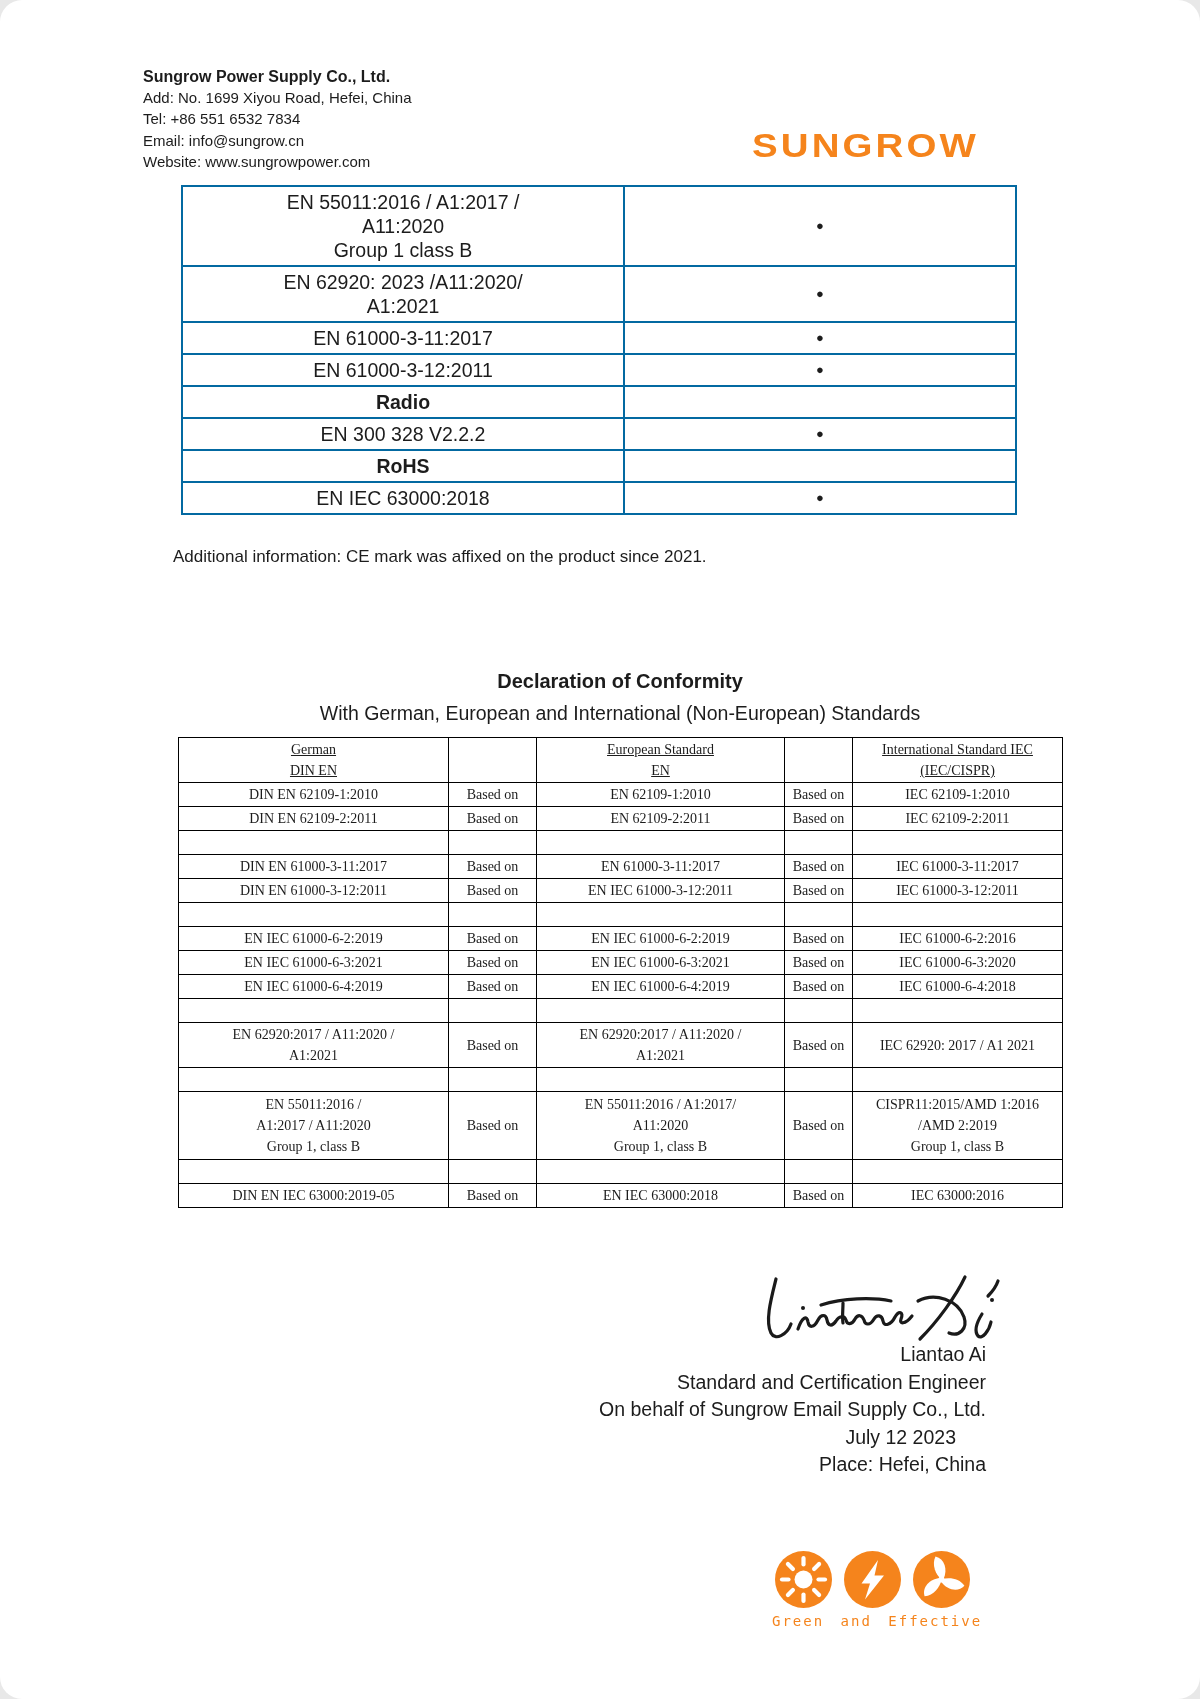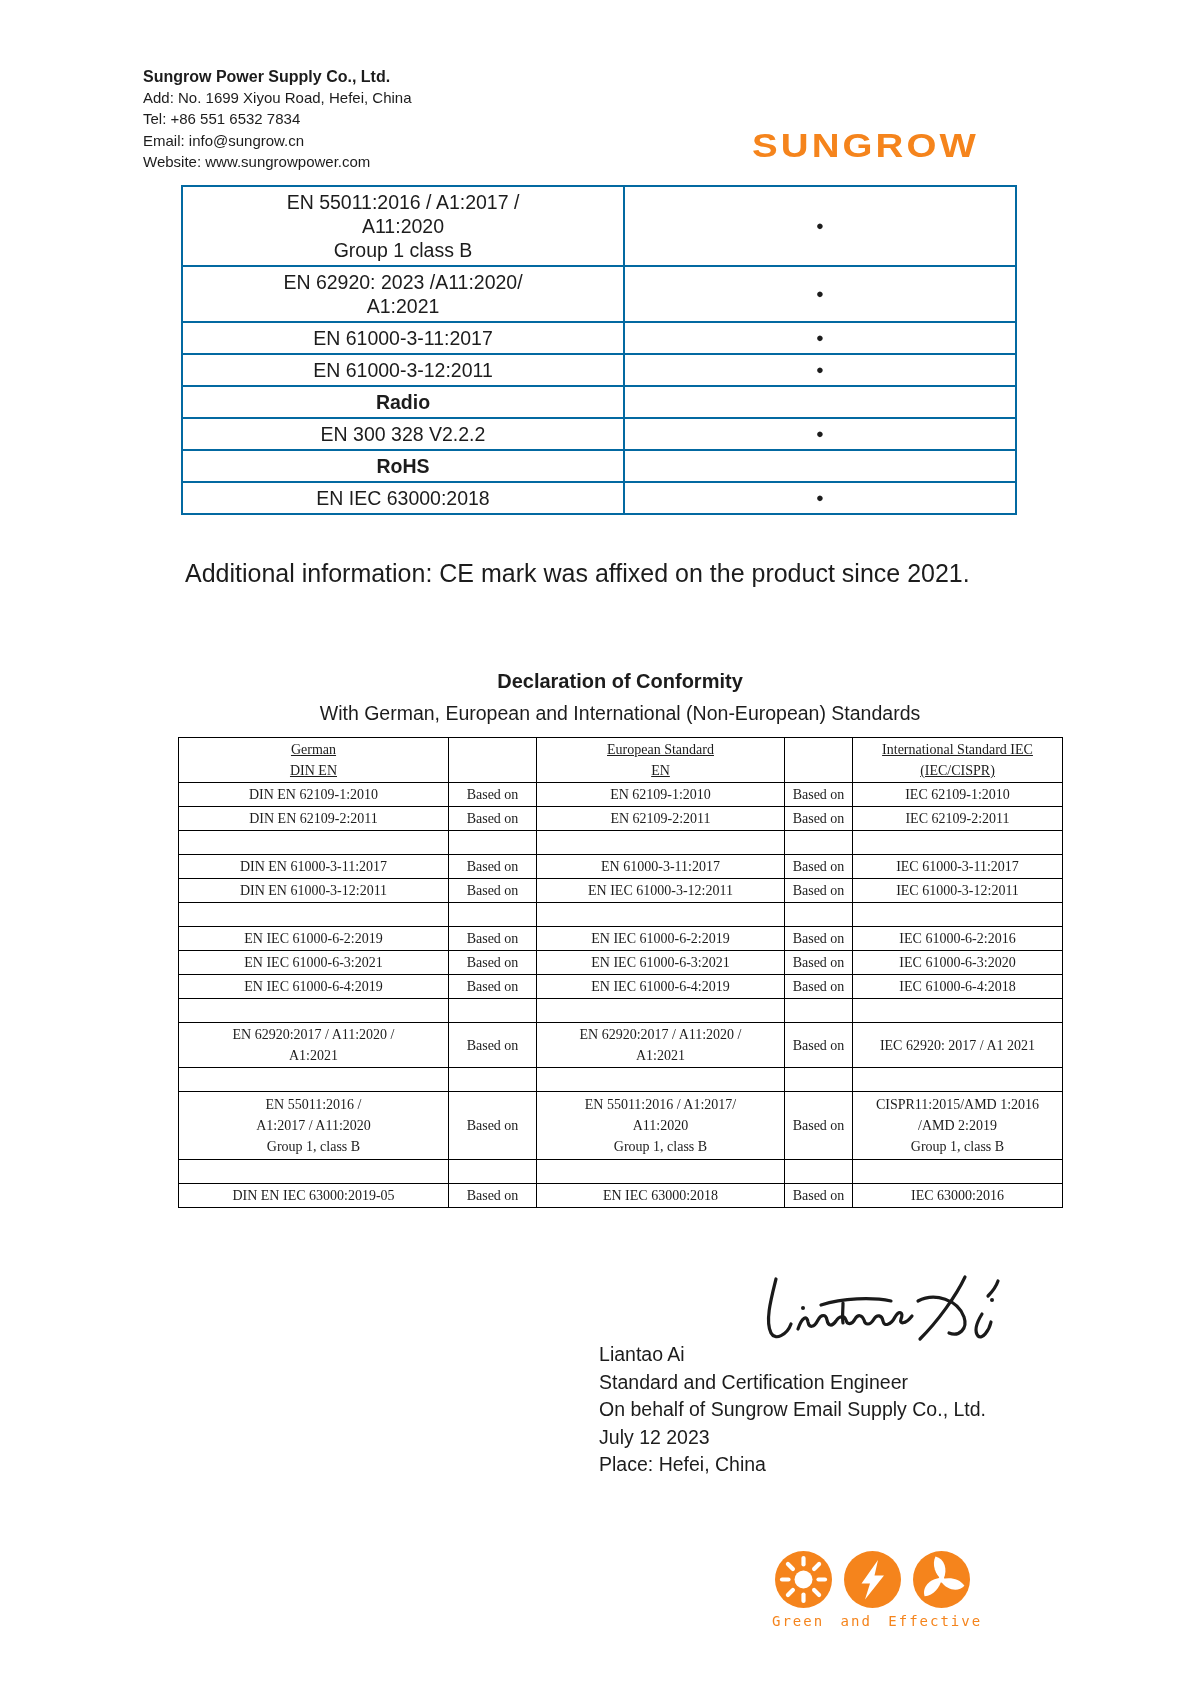--- a/index.html
+++ b/index.html
@@ -3,58 +3,58 @@
 <meta charset="utf-8">
 <style>
   :root{
     --orange:#F5841C;
     --ink:#1c1c1c;
   }
   html,body{margin:0;padding:0;background:#e8e8e8;}
   .page{
     position:relative;width:1200px;height:1699px;background:#ffffff;
     font-family:"Liberation Sans",sans-serif;color:var(--ink);
-    margin:0 auto;overflow:hidden;
+    margin:0 auto;overflow:hidden;border-radius:22px;
   }
   
   .company{position:absolute;left:143px;top:66px;font-size:15px;line-height:21.2px;}
   .company .company-name{font-weight:bold;font-size:16px;}
   
   .logo{
     position:absolute;left:743px;top:127px;width:236px;text-align:right;
     font-size:37px;font-weight:bold;letter-spacing:3px;color:var(--orange);
     transform:scale(1.04,0.9);transform-origin:top right;white-space:nowrap;
   }
   
   table.t1{
     position:absolute;left:181px;top:185px;width:834px;
     border-collapse:collapse;table-layout:fixed;text-align:center;
     font-size:19.5px;line-height:24px;
   }
   table.t1 td{border:2px solid #0369a1;padding:3px 6px;white-space:pre-line;vertical-align:middle;}
   table.t1 td.t1-mark{font-size:13px;}
   table.t1 tr[data-variant="bold"] td.t1-label{font-weight:bold;}
   
-  .addinfo{position:absolute;left:173px;top:547px;margin:12px;font-size:25px;}
+  .addinfo{position:absolute;left:173px;top:547px;margin:0;font-size:17px;}
   
   .decl-title{position:absolute;left:178px;top:670px;width:884px;margin:0;text-align:center;font-size:20px;font-weight:bold;}
   .decl-sub{position:absolute;left:178px;top:702px;width:884px;text-align:center;font-size:19.5px;}
   
   table.t2{
     position:absolute;left:178px;top:737px;width:884px;
     border-collapse:collapse;table-layout:fixed;text-align:center;
     font-family:"Liberation Serif",serif;font-size:14px;line-height:21px;
   }
   table.t2 td{border:1px solid #000;padding:0 4px;height:23px;white-space:pre-line;vertical-align:middle;}
   table.t2 tr[data-variant="header"] td{height:44px;text-decoration:underline;}
   table.t2 tr[data-variant="tall"] td{height:44px;}
   table.t2 tr[data-variant="tall3"] td{height:67px;}
   
   .signature-svg{position:absolute;left:758px;top:1272px;}
-  .sig-lines{position:absolute;right:214px;top:1341px;text-align:left;font-size:19.5px;line-height:27.5px;}
+  .sig-lines{position:absolute;right:214px;top:1341px;text-align:right;font-size:19.5px;line-height:27.5px;}
   .sig-lines .sig-date{margin-right:30px;}
   
   .footer-icons{position:absolute;left:775px;top:1551px;display:flex;gap:12px;}
   .slogan{
     position:absolute;left:772px;top:1613px;width:206px;
     font-family:"DejaVu Sans Mono",monospace;font-size:14px;letter-spacing:2px;word-spacing:6px;
     color:var(--orange);white-space:nowrap;
   }
 </style>
 </head>

